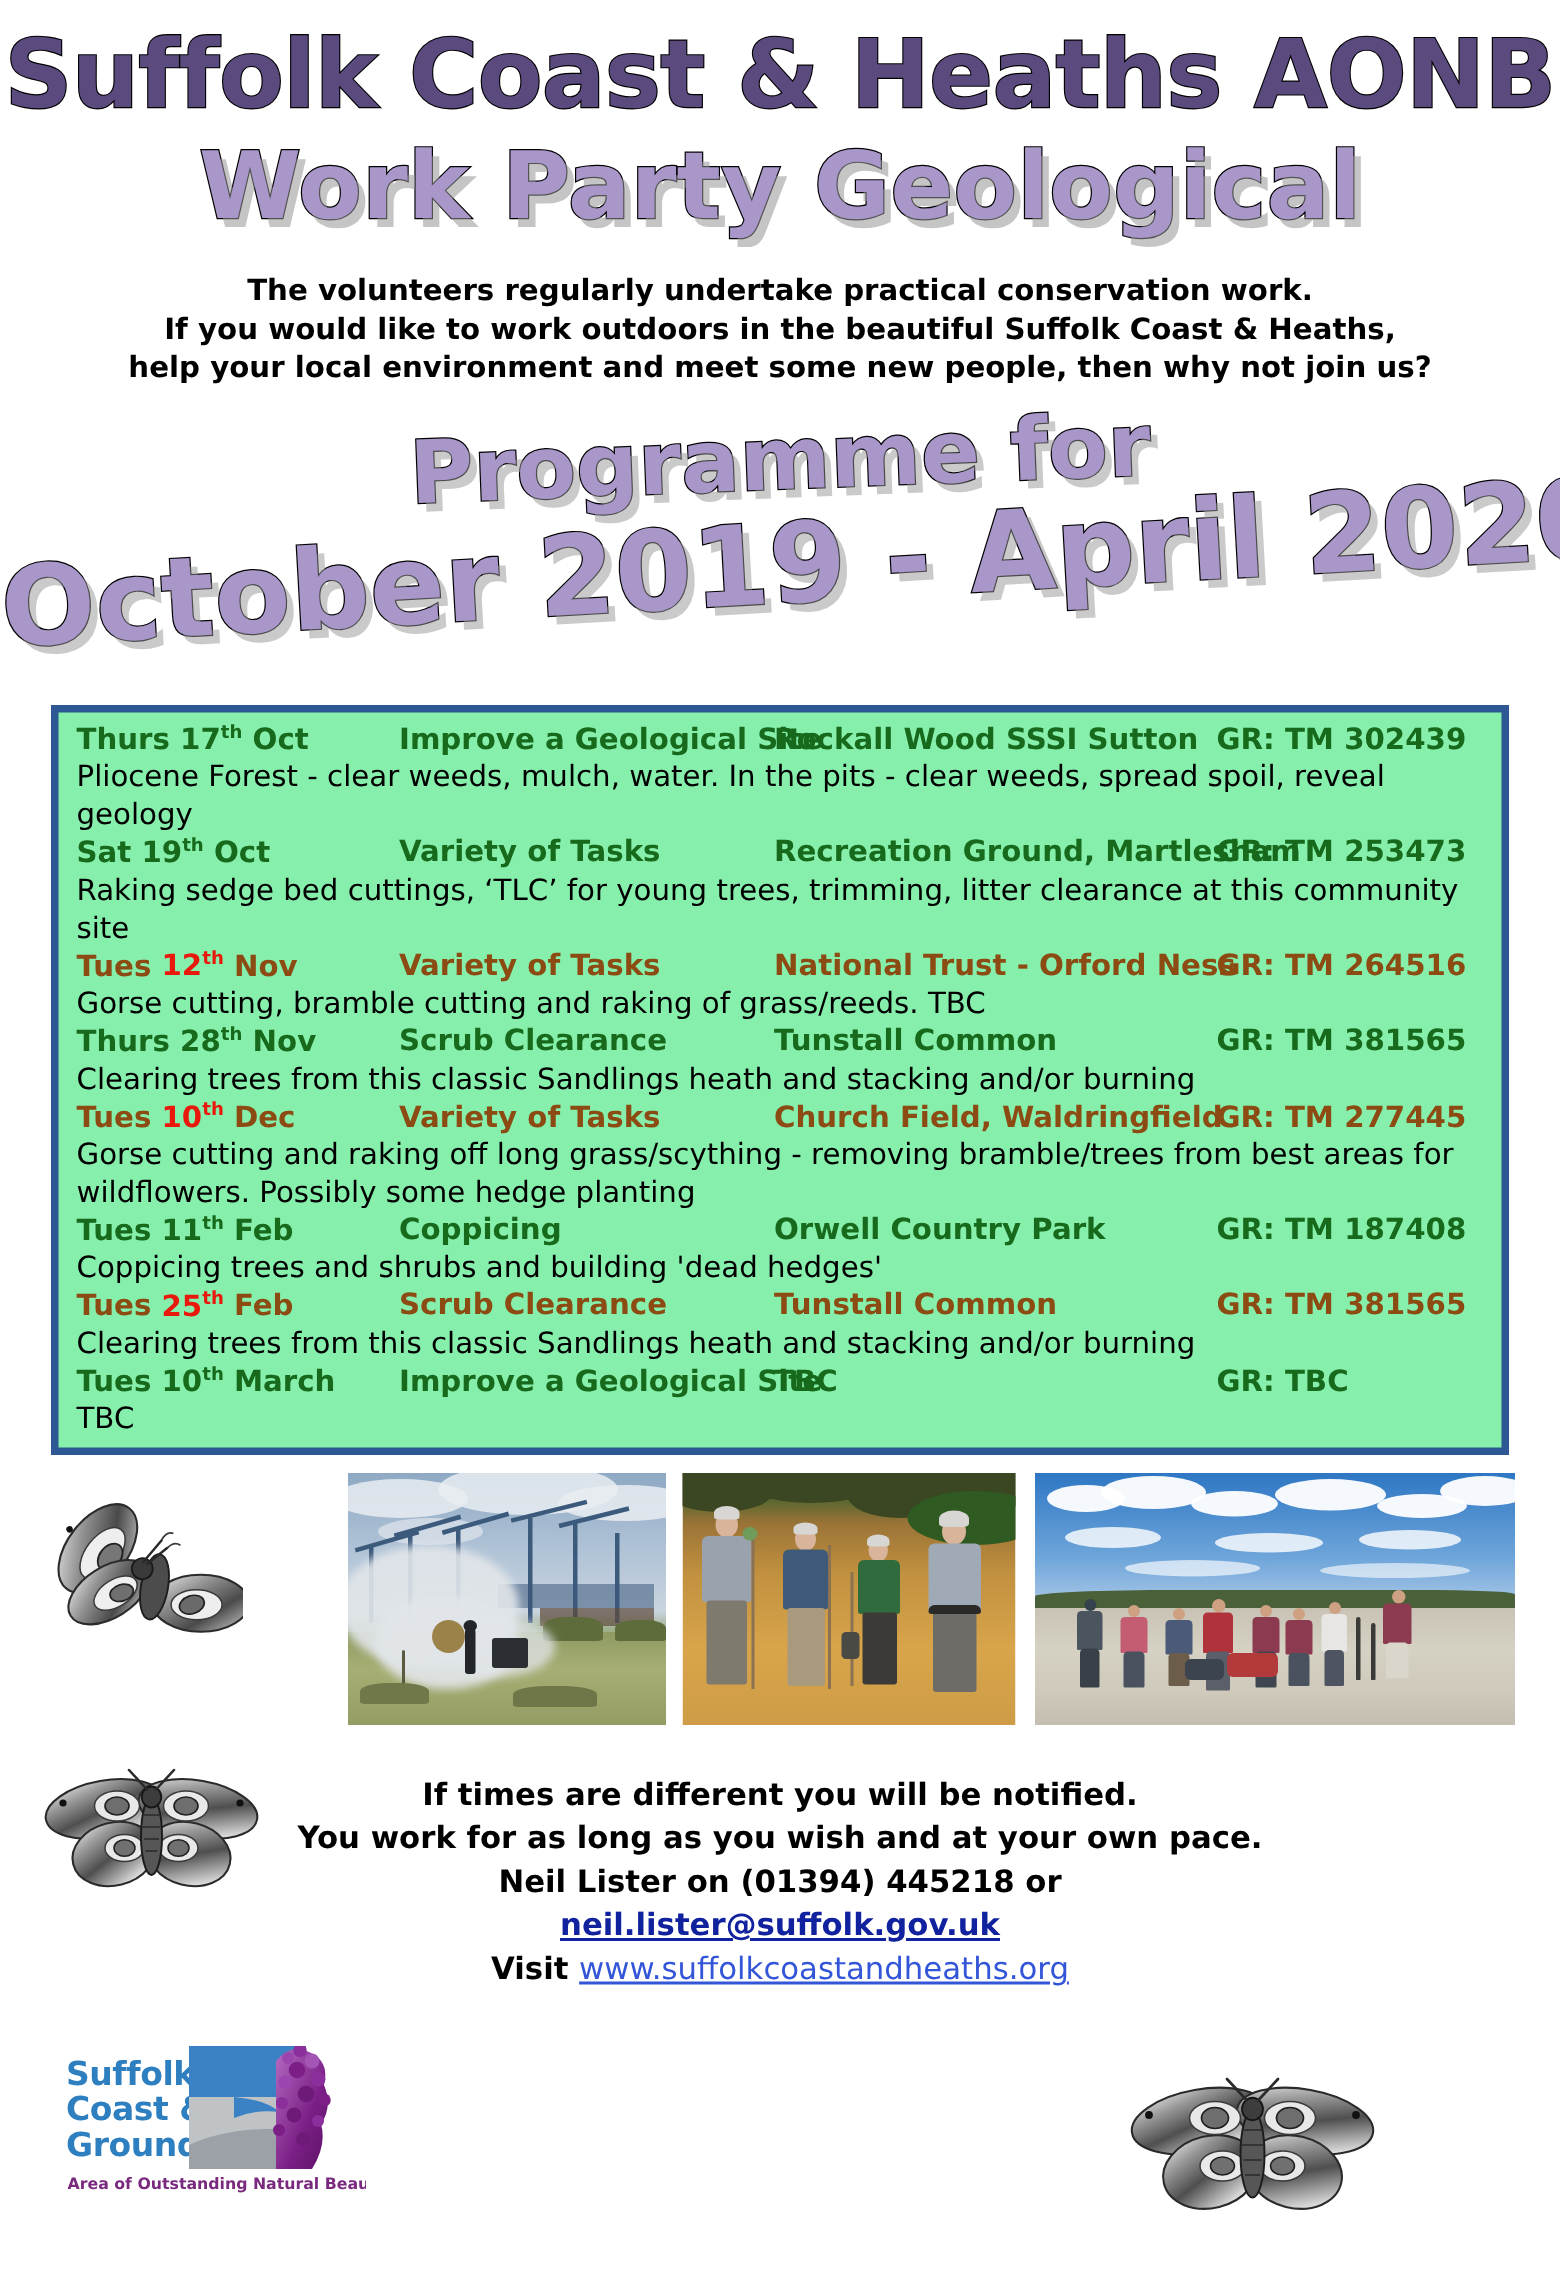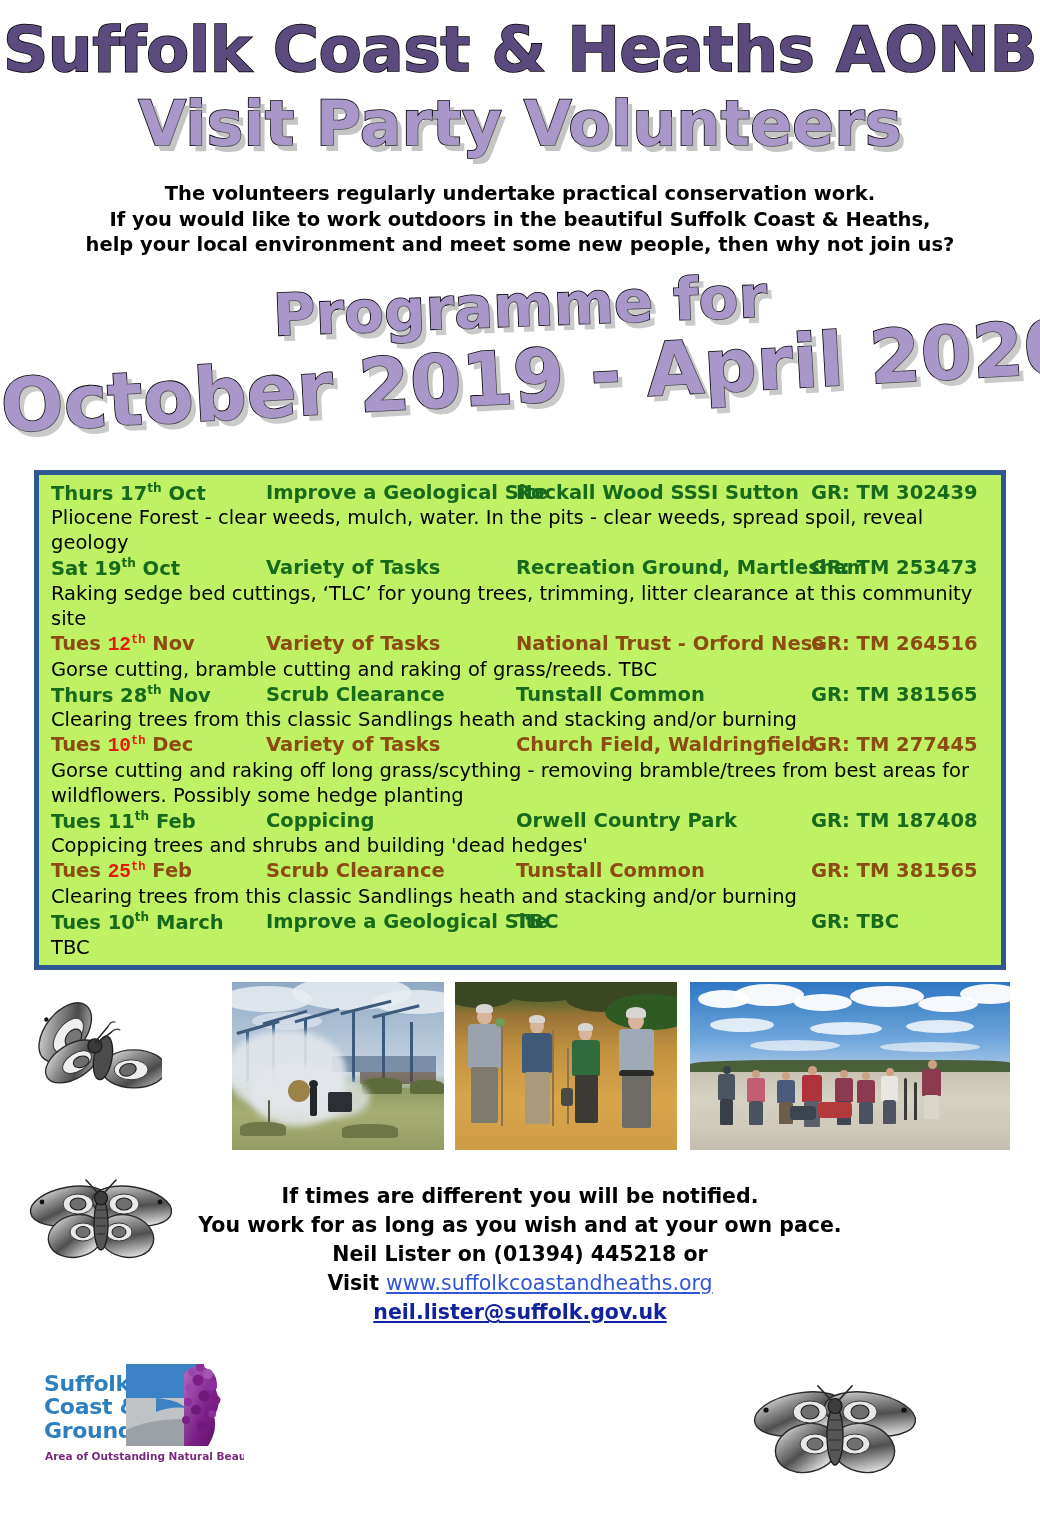--- a/index.html
+++ b/index.html
@@ -68,21 +68,21 @@
   }
   .prog-line.l1{ font-size:58px; transform:rotate(-2.2deg); }
   .prog-line.l2{ font-size:74px; transform:rotate(-3.2deg); margin-top:2px; }
 
   
   .prog-box{
     position:absolute;
     left:34px; top:470px;
     width:972px; height:500px;
     border:5px solid #2E5894;
-    background:#bef264;
+    background:#86efac;
     padding:6px 10px 4px 12px;
   }
   .ev-head{
     display:flex;
     font-family:"DejaVu Sans", sans-serif;
     font-weight:700;
     font-size:19.5px;
     line-height:1.28;
     white-space:nowrap;
   }
@@ -93,21 +93,21 @@
   .ev-head sup{ font-size:0.62em; vertical-align:super; }
   .ev-desc{
     font-family:"DejaVu Sans", sans-serif;
     font-weight:400;
     font-size:19.5px;
     line-height:1.28;
     color:#000;
   }
   .green{ color:#17691C; }
   .brown{ color:#8C4B13; }
-  .redn { color:#E8190C;font-family:Liberation Mono, monospace; }
+  .redn { color:#E8190C; }
 
   
   .photos{ position:absolute; left:0; top:982px; width:1040px; height:168px; }
   .photo{ position:absolute; overflow:hidden; }
   .ph1{ left:232px; top:0; width:212px; height:168px; }
   .ph2{ left:455px; top:0; width:222px; height:168px; }
   .ph3{ left:690px; top:0; width:320px; height:168px; }
 
   
   .p1-sky{position:absolute;inset:0;background:linear-gradient(#8FA9C4 0%,#AFC2D6 30%,#C9D4DF 55%,#9FB08C 62%,#7E9158 75%,#94A46A 100%);}
@@ -176,21 +176,21 @@
     font-size:10.5px;
     color:#7A2A7E;
     white-space:nowrap;
   }
   .logo-art{ position:absolute; left:88px; top:6px; width:110px; height:82px; overflow:hidden;}
 </style>
 </head>
 <body>
 
 <div class="title-main">Suffolk Coast &amp; Heaths AONB</div>
-<div class="title-sub">Visit Party Volunteers</div>
+<div class="title-sub">Work Party Geological</div>
 
 <div class="intro">
   <div>The volunteers regularly undertake practical conservation work.</div>
   <div>If you would like to work outdoors in the beautiful Suffolk Coast &amp; Heaths,</div>
   <div>help your local environment and meet some new people, then why not join us?</div>
 </div>
 
 <div class="prog-wrap">
   <div class="prog-line l1">Programme for</div>
   <div class="prog-line l2">October 2019 - April 2020</div>
@@ -459,24 +459,24 @@
     <circle cx="16" cy="40" r="2.6" fill="#111"></circle>
     <circle cx="154" cy="40" r="2.6" fill="#111"></circle>
   </g>
 </svg>
 
 <div class="footer">
   <div>If times are different you will be notified.</div>
   <div>You work for as long as you wish and at your own pace.</div>
   <div>Neil Lister on (01394) 445218 or</div>
   <div>
+    <span class="email">neil.lister@suffolk.gov.uk</span>
+  </div>
+  <div>
     <span>Visit </span><span class="site">www.suffolkcoastandheaths.org</span>
-  </div>
-  <div>
-    <span class="email">neil.lister@suffolk.gov.uk</span>
   </div>
 </div>
 
 <div class="logo">
   <div class="logo-txt">
     <div>Suffolk</div>
     <div>Coast &amp;</div>
     <div>Ground</div>
   </div>
   <div class="logo-art">

